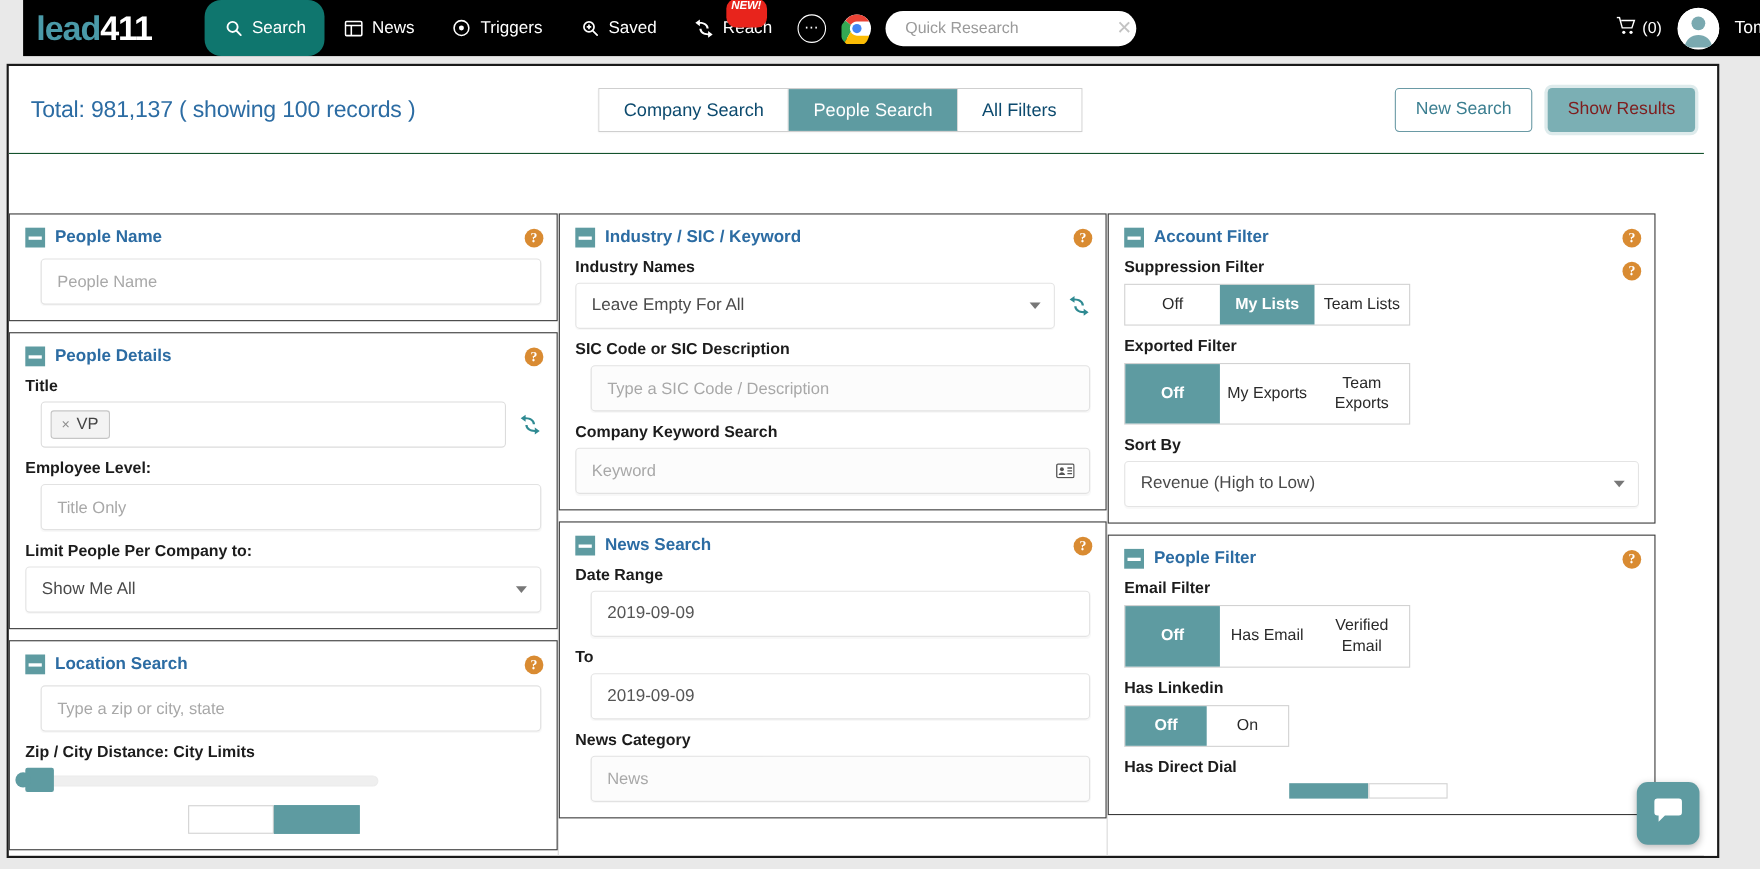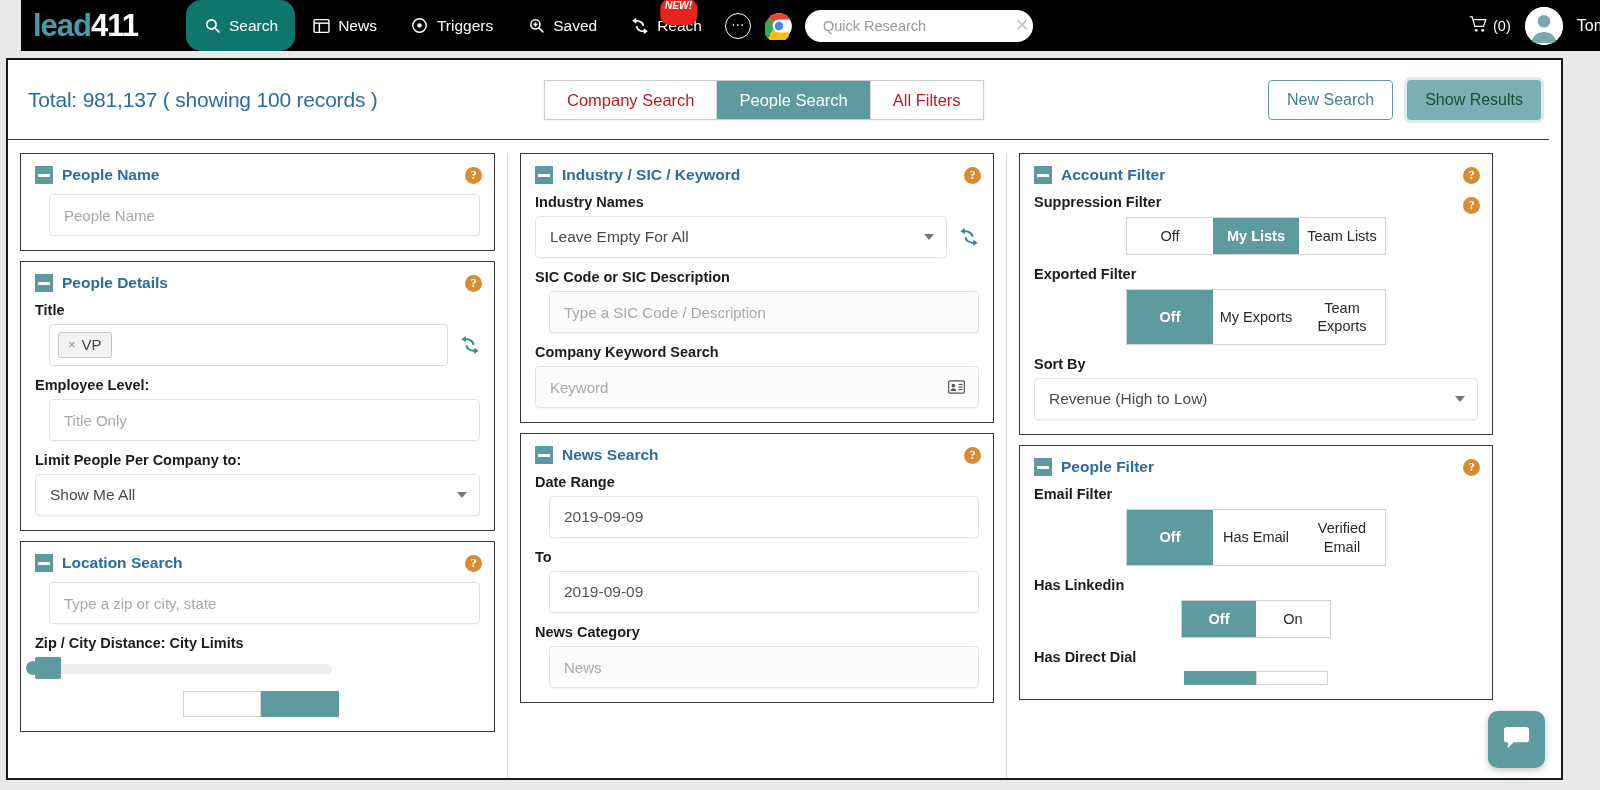--- a/index.html
+++ b/index.html
@@ -81,40 +81,40 @@
   .total {
     color: #2c6ca3; font-size: 21px; letter-spacing: -0.2px;
   }
   .segwrap {
     position: absolute; left: 536px; top: 20px;
     display: flex; height: 40px; border: 1px solid #cfcfcf;
     box-shadow: 0 1px 2px rgba(0,0,0,.07);
   }
   .seg {
     padding: 0 22px; display: flex; align-items: center; justify-content: center;
-    font-size: 16.5px; color: #b91c1c; background: #fff; cursor: pointer;
+    font-size: 16.5px; color: #0c4a6e; background: #fff; cursor: pointer;
     border-right: 1px solid #d8d8d8;
   }
   .seg:last-child { border-right: 0; }
   .seg.on { background: #5e9ba1; color: #fff; }
   .right-btns { position: absolute; right: 20px; top: 20px; display: flex; gap: 14px; }
   .btn-outline {
     height: 40px; padding: 0 18px; border: 1px solid #6a9aa5; border-radius: 4px;
     background: #fff; color: #3c7f91; font-size: 16px; cursor: pointer;
     display: flex; align-items: center;
   }
   .btn-solid {
     height: 40px; padding: 0 18px; border: 0; border-radius: 4px;
-    background: #7bafb4; color: #14532d; font-size: 16px; cursor: pointer;
+    background: #7bafb4; color: #7f1d1d; font-size: 16px; cursor: pointer;
     display: flex; align-items: center; box-shadow: 0 0 0 3px rgba(123,175,180,.25);
   }
 
   
   .cols { display: flex; height: 641px; padding: 13px 0 0 0; }
-  .col { width: 499px; padding: 0 12px; }
+  .col { width: 499px; padding: 0 0; margin-top: 41px; }
   .col + .col { border-left: 1px solid #d9d9d9; }
 
   .card {
     border: 1.6px solid #3a3a3a; background: #fff;
     margin-bottom: 10px; padding: 12px 14px 14px;
     position: relative;
   }
   .card-hd { display: flex; align-items: center; gap: 9px; margin-bottom: 10px; }
   .minus {
     width: 18px; height: 18px; background: #5e9ba1; position: relative; flex: none;
@@ -174,21 +174,21 @@
   }
   .tag .x { color: #8e8e8e; font-size: 13px; }
 
   .inp-icon-wrap { position: relative; }
   .inp-icon {
     position: absolute; right: 14px; top: 50%; transform: translateY(-50%);
     display: flex; cursor: pointer;
   }
 
   
-  .tgl-outer { display: flex; justify-content: center; margin: 7px 0 2px; }
+  .tgl-outer { display: flex; margin: 7px 0 2px; }
   .tgl {
     display: flex; border: 1px solid #d2d2d2; background: #fff;
   }
   .tgl .opt {
     min-width: 74px; padding: 9px 6px; text-align: center; font-size: 14.5px;
     color: #2a2a2a; cursor: pointer; line-height: 1.25; display: flex;
     align-items: center; justify-content: center;
   }
   .tgl .opt.on { background: #5e9ba1; color: #fff; font-weight: bold; }
   .tgl.w3 .opt { width: 86px; }

